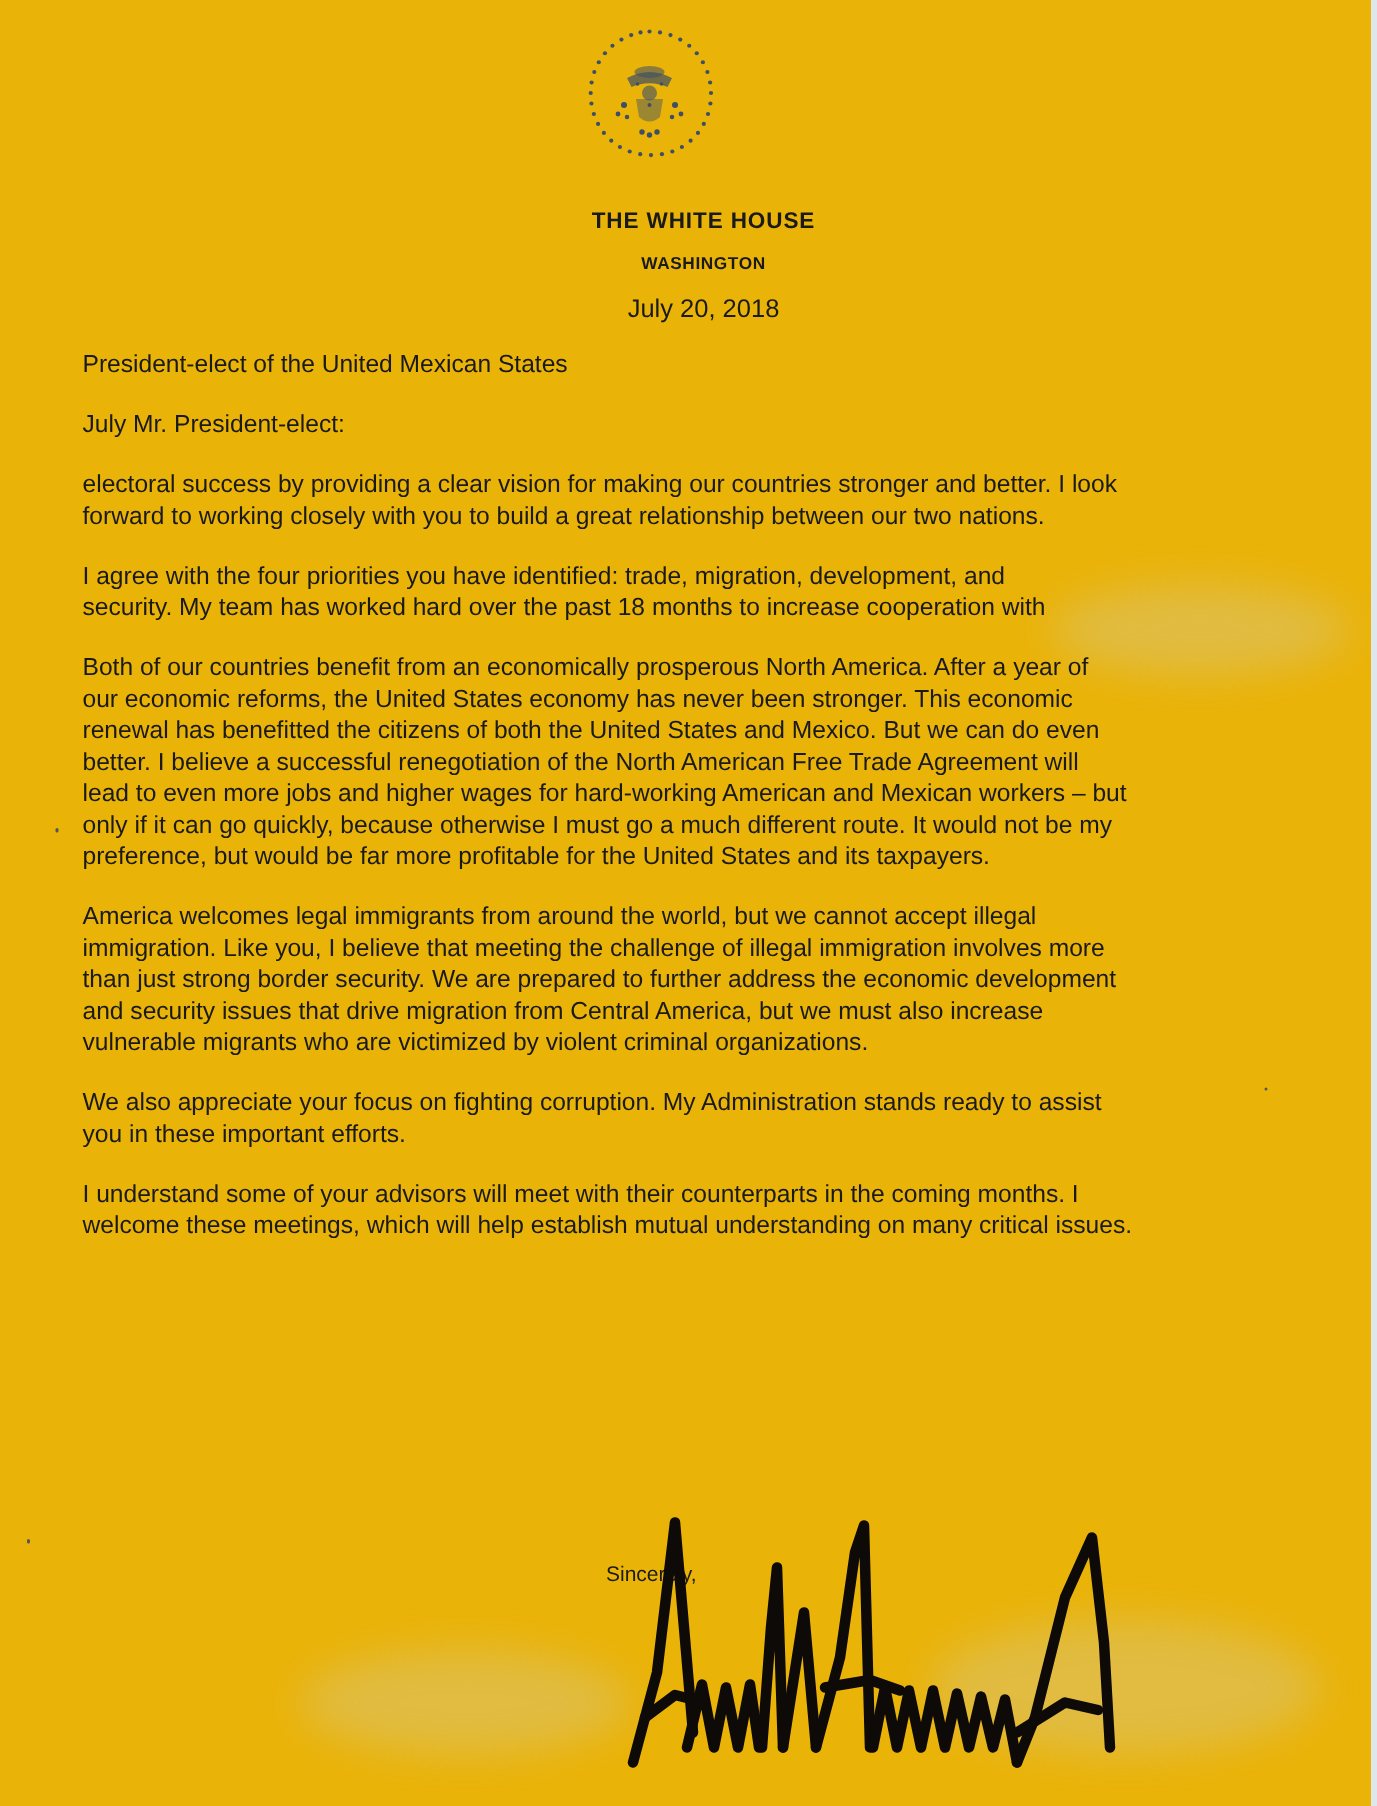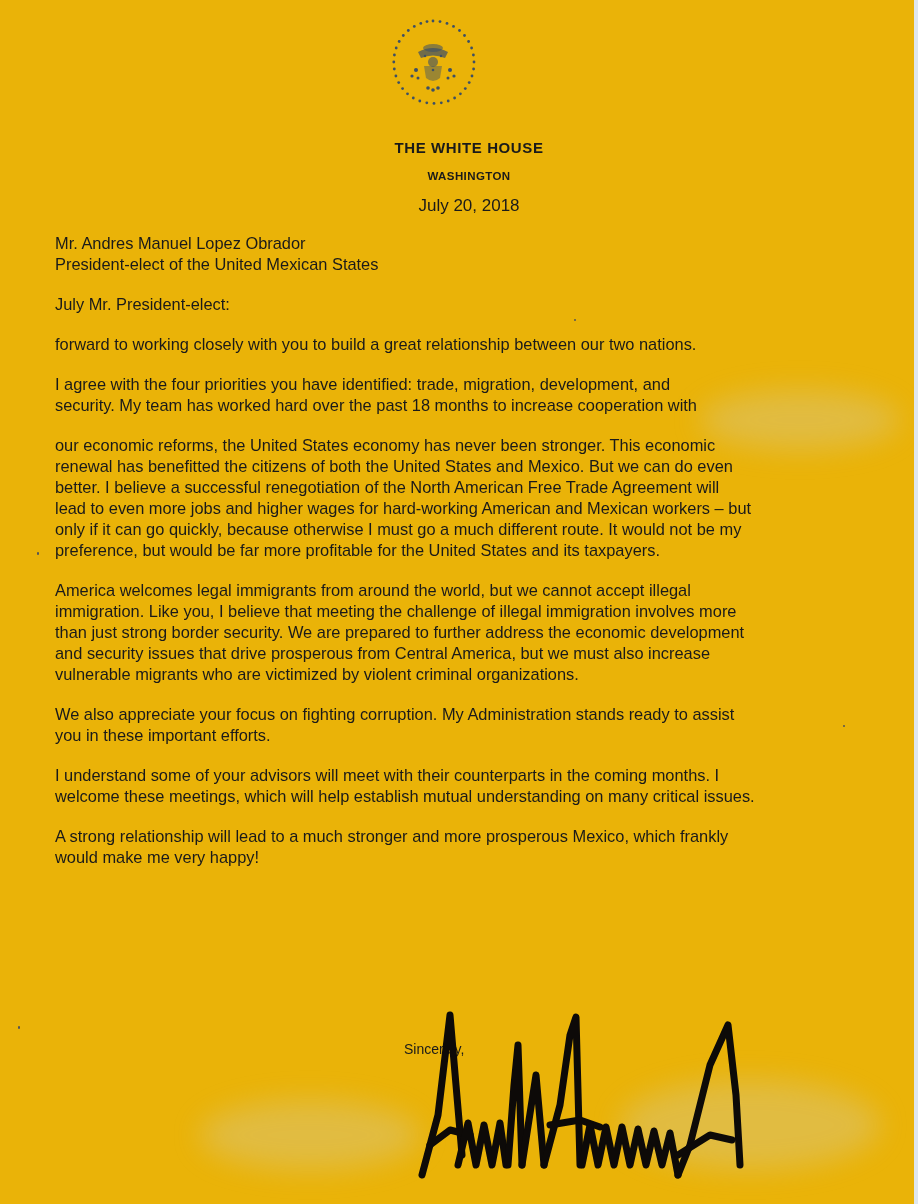--- a/index.html
+++ b/index.html
@@ -172,67 +172,64 @@
       </g>
     </svg>
   </div>
 
   <div class="letterhead lh-title">THE WHITE HOUSE</div>
   <div class="letterhead lh-city">WASHINGTON</div>
   <div class="letterhead lh-date">July 20, 2018</div>
 
   <div class="body">
     <p>
-      <span class="line">Mr. Andres Manuel Lopez Obrador</span>
       <span class="line">President-elect of the United Mexican States</span>
     </p>
     <p>
       <span class="line">July Mr. President-elect:</span>
     </p>
 
     <p>
+      <span class="line">electoral success by providing a clear vision for making our countries stronger and better.  I look</span>
       <span class="line">forward to working closely with you to build a great relationship between our two nations.</span>
     </p>
 
     <p>
       <span class="line">I agree with the four priorities you have identified: trade, migration, development, and</span>
       <span class="line">security.  My team has worked hard over the past 18 months to increase cooperation with</span>
     </p>
 
     <p>
+      <span class="line">Both of our countries benefit from an economically prosperous North America.  After a year of</span>
       <span class="line">our economic reforms, the United States economy has never been stronger.  This economic</span>
       <span class="line">renewal has benefitted the citizens of both the United States and Mexico.  But we can do even</span>
       <span class="line">better.  I believe a successful renegotiation of the North American Free Trade Agreement will</span>
       <span class="line">lead to even more jobs and higher wages for hard-working American and Mexican workers – but</span>
       <span class="line">only if it can go quickly, because otherwise I must go a much different route.  It would not be my</span>
       <span class="line">preference, but would be far more profitable for the United States and its taxpayers.</span>
     </p>
 
     <p>
       <span class="line">America welcomes legal immigrants from around the world, but we cannot accept illegal</span>
       <span class="line">immigration.  Like you, I believe that meeting the challenge of illegal immigration involves more</span>
       <span class="line">than just strong border security.  We are prepared to further address the economic development</span>
-      <span class="line">and security issues that drive prosperous from Central America, but we must also increase</span>
+      <span class="line">and security issues that drive migration from Central America, but we must also increase</span>
       <span class="line">vulnerable migrants who are victimized by violent criminal organizations.</span>
     </p>
 
     <p>
       <span class="line">We also appreciate your focus on fighting corruption.  My Administration stands ready to assist</span>
       <span class="line">you in these important efforts.</span>
     </p>
 
     <p>
       <span class="line">I understand some of your advisors will meet with their counterparts in the coming months.  I</span>
       <span class="line">welcome these meetings, which will help establish mutual understanding on many critical issues.</span>
     </p>
 
-    <p>
-      <span class="line">A strong relationship will lead to a much stronger and more prosperous Mexico, which frankly</span>
-      <span class="line">would make me very happy!</span>
-    </p>
   </div>
 
   <div class="closing">Sincerely,</div>
 
   <div class="signature">
     <svg width="360" height="190" viewBox="0 0 360 190">
       <g fill="none" stroke="#0d0a08" stroke-width="7" stroke-linecap="round" stroke-linejoin="round">
 
         <path d="M12 170 L28 110 L34 60 L40 10 L46 80 L52 150"></path>
         <path d="M20 140 L40 125 L60 130"></path>

